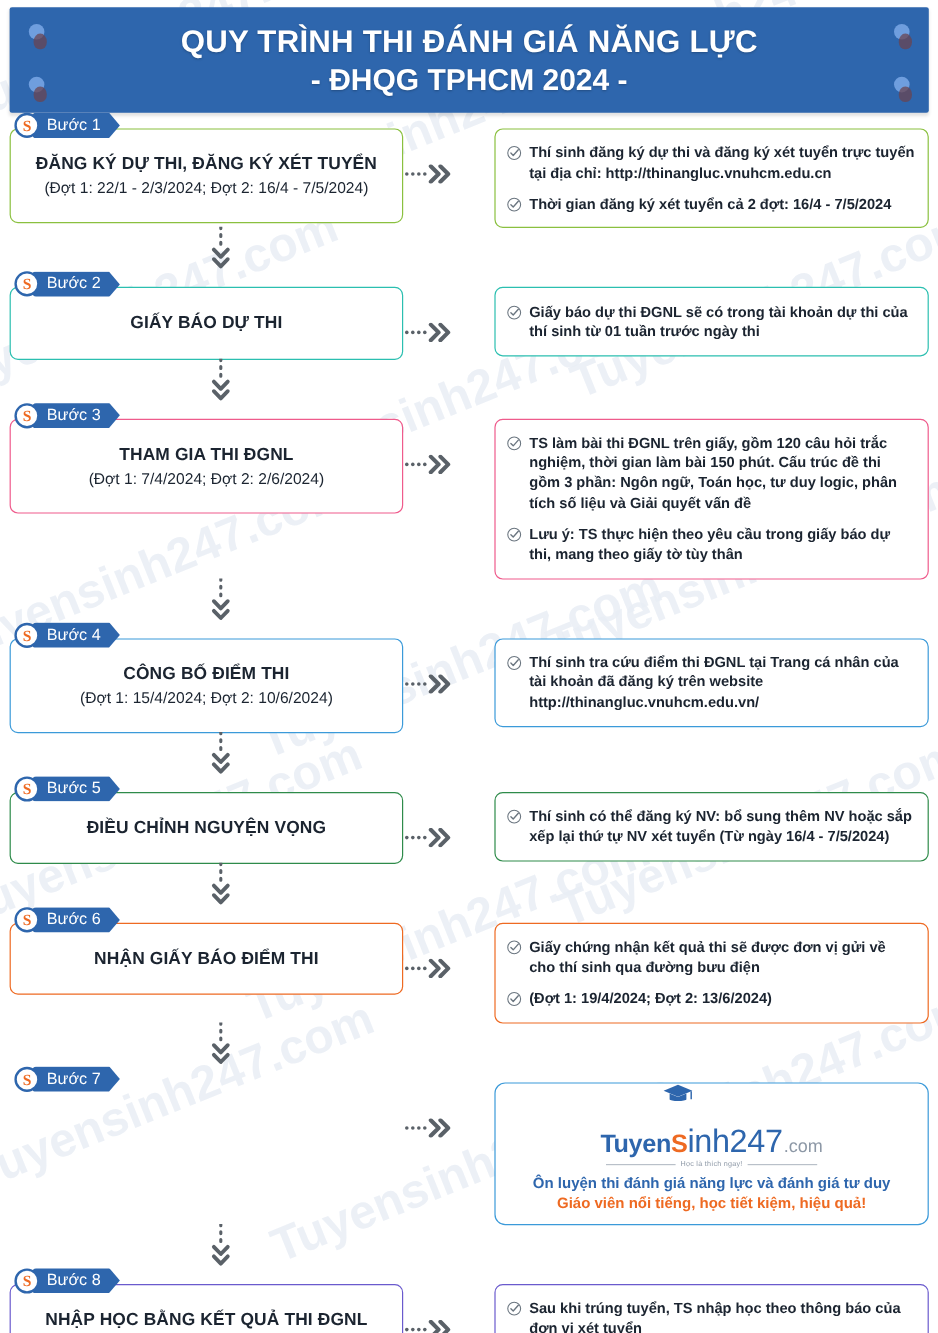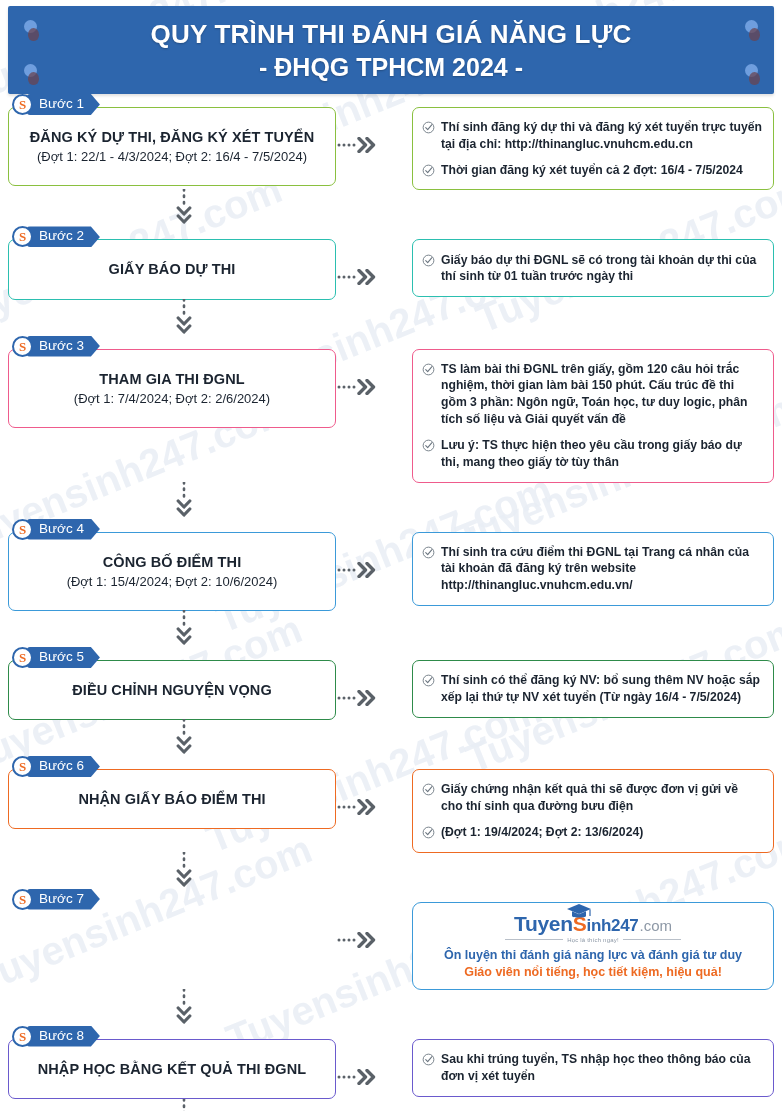--- a/index.html
+++ b/index.html
@@ -136,21 +136,21 @@
   
   .promo{
     margin-top:13px;
     border:1.6px solid #3b9ad9;border-radius:9px;background:#fff;
     padding:9px 10px 10px;text-align:center;min-height:58px;
     display:flex;flex-direction:column;align-items:center;justify-content:center;
   }
   .logo-wrap{display:flex;align-items:baseline;justify-content:center;position:relative;}
   .logo-wrap .lg1{color:#2e66ad;font-size:21px;font-weight:700;letter-spacing:-.3px;}
   .logo-wrap .lg2{color:#ee6a22;font-size:21px;font-weight:700;letter-spacing:-.3px;}
-  .logo-wrap .lg3{color:#2e66ad;font-size:17px;font-weight:700;letter-spacing:-.3px;}
+  .logo-wrap .lg3{color:#2e66ad;font-size:27px;font-weight:400;letter-spacing:-.3px;margin-top:24px;}
   .logo-wrap .lg4{color:#8d98a6;font-size:15px;font-weight:400;margin-left:1px;}
   .cap{display:flex;align-items:center;justify-content:center;margin-top:1px;}
   .cap .rule{height:1px;background:#b9c0c9;width:58px;}
   .cap .tag{font-size:6px;color:#8d98a6;margin:0 4px;letter-spacing:.2px;white-space:nowrap;}
   .promo .p1{margin:5px 0 0;font-size:12.5px;color:#2e66ad;font-weight:600;}
   .promo .p2{margin:3px 0 0;font-size:12.5px;color:#ee6a22;font-weight:600;}
   .mortar{position:absolute;left:52px;top:-9px;}
 
   
   .h-conn{
@@ -192,21 +192,21 @@
     <div class="step">
       <div class="left-col">
         <div class="badge">
           <div class="badge-logo">
             <span>S</span>
           </div>
           <div class="badge-tag">Bước 1</div>
         </div>
         <div class="title-box" style="border-color: rgb(138, 192, 63);">
           <div class="t1">ĐĂNG KÝ DỰ THI, ĐĂNG KÝ XÉT TUYỂN</div>
-          <div class="t2">(Đợt 1: 22/1 - 4/3/2024; Đợt 2: 16/4 - 7/5/2024)</div>
+          <div class="t2">(Đợt 1: 22/1 - 2/3/2024; Đợt 2: 16/4 - 7/5/2024)</div>
         </div>
       </div>
       <div class="mid-col">
         <div class="h-conn">
           <svg width="40" height="16" viewBox="0 0 40 16">
             <g fill="#5a6168">
               <circle cx="2" cy="8" r="1.5"></circle>
               <circle cx="7" cy="8" r="1.5"></circle>
               <circle cx="12" cy="8" r="1.5"></circle>
               <circle cx="17" cy="8" r="1.5"></circle>

